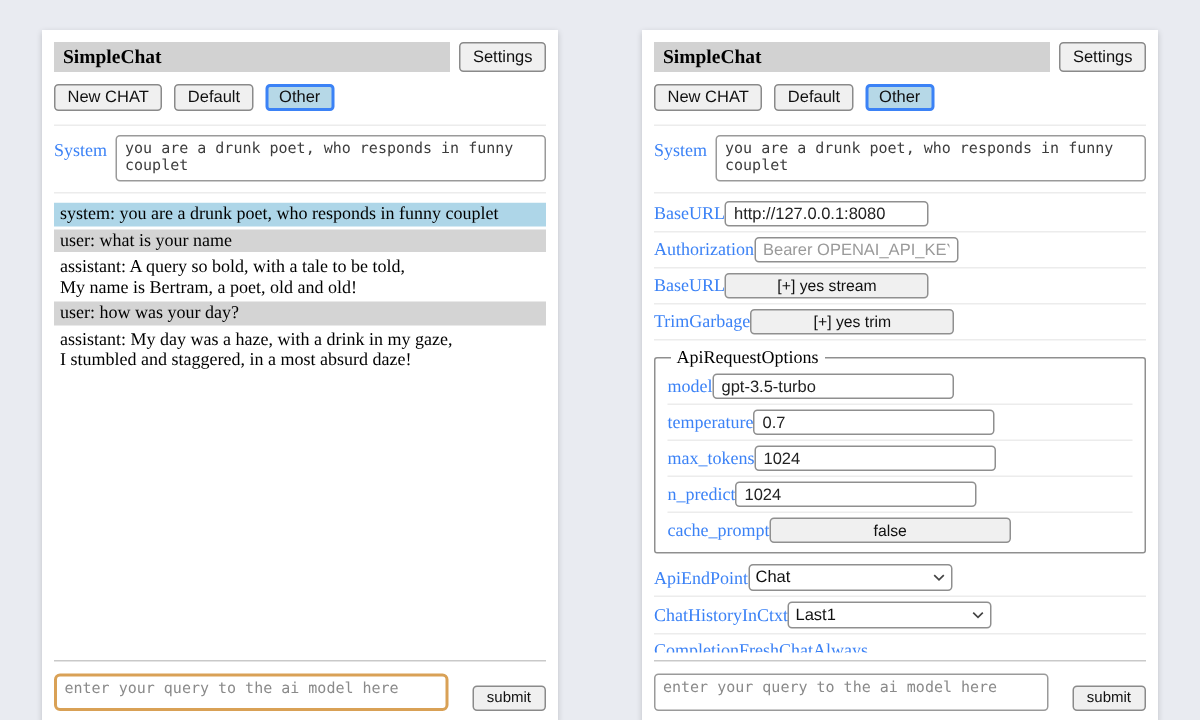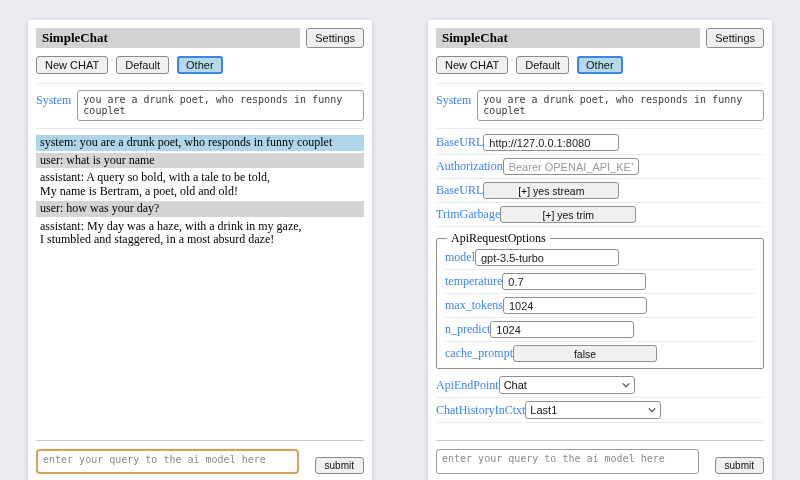--- a/index.html
+++ b/index.html
@@ -61,21 +61,21 @@
   .msg.assistant { background:#ffffff; }
 
   
   .settings-area { flex:1; margin-top:2px; overflow:hidden; }
   .srow {
     display:flex; align-items:center; justify-content:flex-start;
     padding:3px 0; border-bottom:1px solid #ececec; min-height:21px;
   }
   .srow .lbl { padding-top:0; }
   .ctl { width:136px; position:relative; display:flex; }
-  .fs .ctl { width:144px; }
+  .fs .ctl { width:161px; }
   input.txt {
     width:100%; height:17px; font-family:"Liberation Sans", sans-serif;
     font-size:11px; color:#222; border:1px solid #8f8f8f; border-radius:3px;
     padding:1px 5px; outline:none;
   }
   input.txt::placeholder { color:#9a9a9a; }
   .btn.wide { width:100%; height:17px; padding:1px 16px; font-size:10.5px; border-color:#909090; }
   select {
     width:100%; height:18px; font-family:"Liberation Sans", sans-serif;
     font-size:11px; color:#111; background:#ffffff;
@@ -235,20 +235,21 @@
         <select>
           <option>Last1</option>
         </select>
         <svg class="chev" viewBox="0 0 10 10">
             <polyline points="1,3 5,7 9,3" fill="none" stroke="currentColor" stroke-width="1.4"></polyline>
           </svg>
       </span>
     </div>
 
     <div class="srow">
+      <span class="lbl">CompletionFreshChatAlways</span>
     </div>
 
   </div>
 
   <hr class="sep">
   <div class="input-row">
     <textarea rows="1" placeholder="enter your query to the ai model here" style=""></textarea>
     <button class="btn submit">submit</button>
   </div>
 </div>

